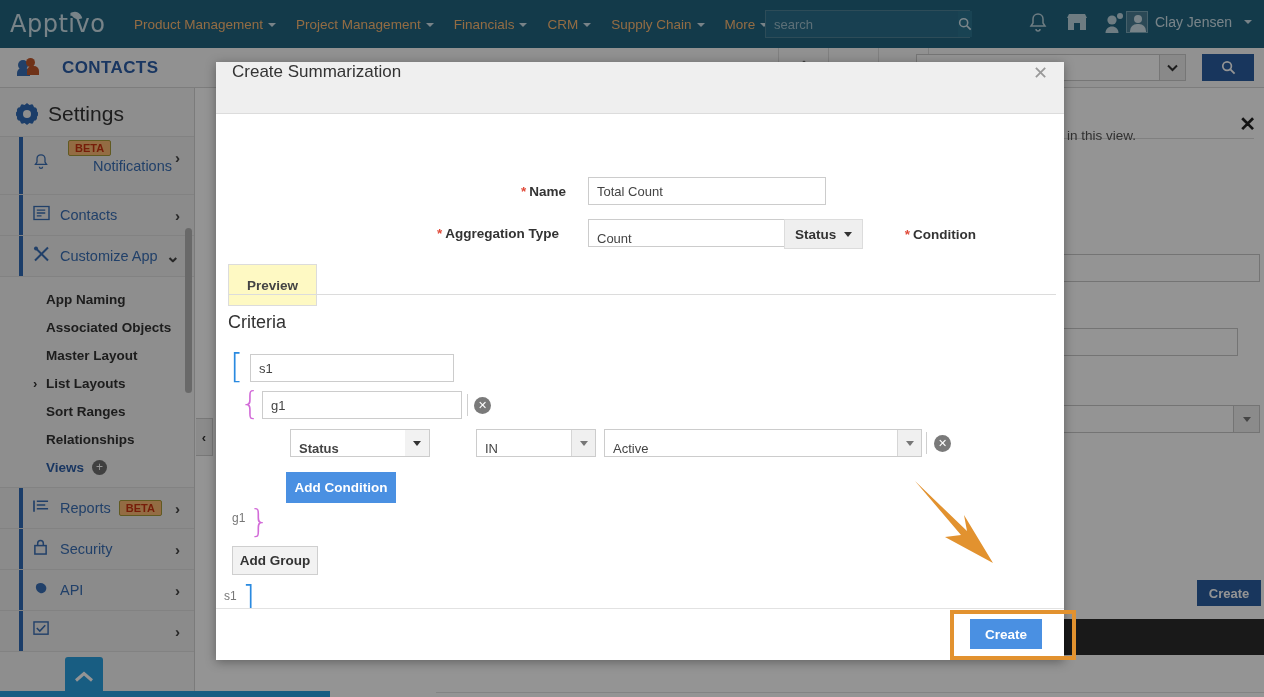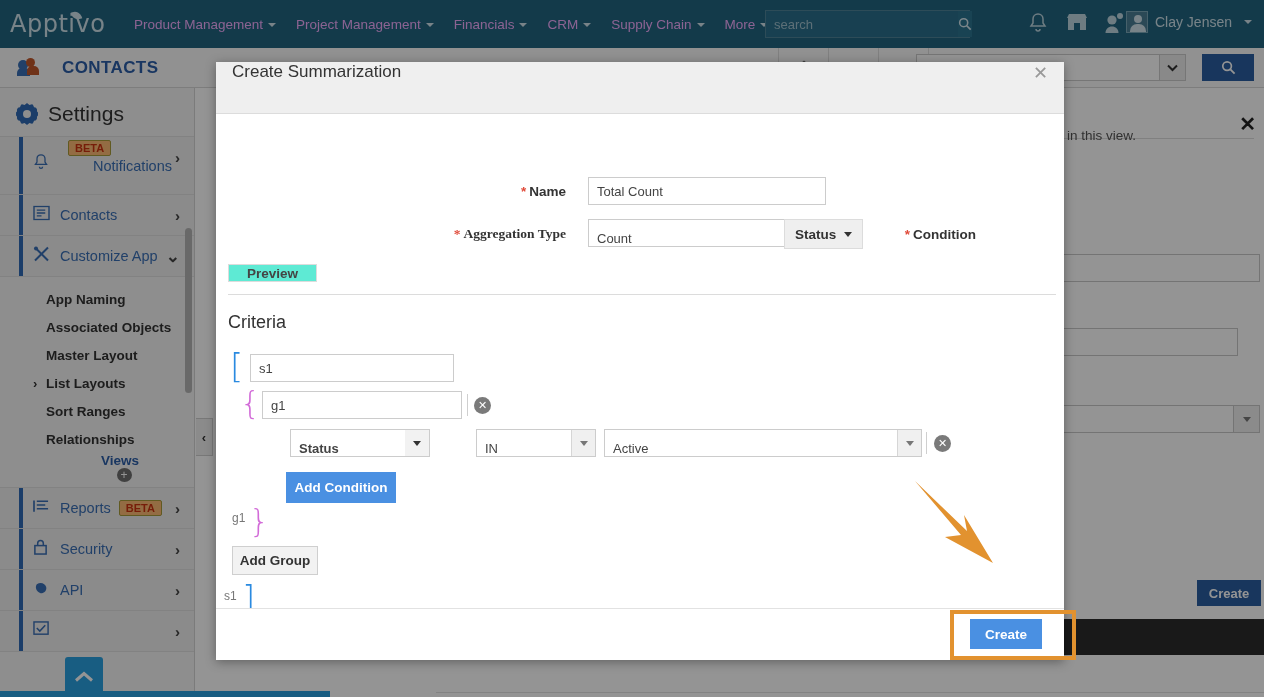--- a/index.html
+++ b/index.html
@@ -23,21 +23,21 @@
     color: #cfe2ea; font-size: 24px; letter-spacing: .5px;
     margin-left: 10px; width: 100px; position: relative;
     font-family: "DejaVu Sans", sans-serif;
   }
   .brand .leaf {
     position: absolute; left: 62px; top: 1px; width: 9px; height: 9px;
     background: #cfe2ea; border-radius: 0 80% 0 80%; transform: rotate(-20deg);
   }
   .navitems { display: flex; align-items: center; gap: 0px; margin-left: 14px; }
   .navitem {
-    color: #f0abfc; font-size: 13.5px; padding: 6px 10px; cursor: pointer;
+    color: #fdba74; font-size: 13.5px; padding: 6px 10px; cursor: pointer;
     white-space: nowrap;
   }
   .caret-d {
     display: inline-block; width: 0; height: 0; margin-left: 5px;
     border-left: 4px solid transparent; border-right: 4px solid transparent;
     border-top: 4px solid #cfe2ea; vertical-align: middle;
   }
   .topsearch {
     position: absolute; left: 765px; top: 10px; width: 205px; height: 28px;
     display: flex; border: 1px solid #4f8498;
@@ -155,21 +155,21 @@
   }
   .notif-row .nlabel {
     position: absolute; left: 63px; top: 21px; font-size: 14.5px; color: #3a6fb5;
   }
   .notif-row .beta-badge { position: absolute; left: 68px; top: 3px; }
 
   .subitem {
     height: 28px; display: flex; align-items: center; padding-left: 46px;
     font-size: 13.5px; font-weight: bold; color: #333; cursor: pointer;
   }
-  .subitem.blue { color: #2b5ea8; flex-direction: column; }
+  .subitem.blue { color: #2b5ea8; }
   .subitem .arr {
     position: absolute; left: 33px; font-weight: bold; font-size: 13px; color: #333;
   }
   .plus-circle {
     display: inline-block; width: 15px; height: 15px; border-radius: 50%;
     background: #6f6f6f; color: #fff; font-size: 12px; line-height: 14px;
     text-align: center; margin-left: 8px; font-weight: normal;
   }
   .sb-scroll {
     position: absolute; right: 2px; top: 140px; width: 7px; height: 165px;
@@ -276,23 +276,23 @@
   .tri-d-dark { border-top-color: #333; }
   .attr-btn {
     position: absolute; background: #efefef; border: 1px solid #dcdcdc;
     height: 30px; display: flex; align-items: center; gap: 8px;
     padding: 0 10px; cursor: pointer;
   }
   .attr-btn .t { font-size: 13.5px; color: #333; font-weight: bold; }
 
   .tabs { position: absolute; left: 228px; top: 212px; display: flex; }
   .tab {
-    height: 18px; padding: 0 18px; display: flex; align-items: center;
+    height: 42px; padding: 0 18px; display: flex; align-items: center;
     font-size: 13.5px; font-weight: bold; color: #444; cursor: pointer;
-    border: 1px solid #dcdcdc; background: #5eead4; margin-right: -1px;
+    border: 1px solid #dcdcdc; background: #fef9c3; margin-right: -1px;
   }
   .tab.active {
     background: #ffffff; border-bottom-color: #ffffff; border-top: 3px solid #1e9bf0;
     height: 31px; color: #333;
   }
   .tab-underline {
     position: absolute; left: 228px; top: 242px; width: 828px; height: 1px;
     background: #dcdcdc;
   }
 
@@ -612,21 +612,21 @@
       <div class="modal-x">✕</div>
     </div>
 
     <div class="modal-body">
 
       <div class="fld-label" style="left:200px; top:70px; width:150px;">
         <span class="req">*</span><span>Name</span>
       </div>
       <input class="txtinput" style="left: 372px; top: 63px; width: 238px;" value="Total Count">
 
-      <div class="fld-label" style="left:170px; top:112px; width:180px;font-family:Liberation Serif, serif;">
+      <div class="fld-label" style="left:163px; top:112px; width:180px;">
         <span class="req">*</span><span>Aggregation Type</span>
       </div>
       <div class="selbox" style="left:372px; top:105px; width:238px;">
         <span class="val">Count</span>
         <span class="arrow">
             <i class="tri-d"></i>
           </span>
       </div>
 
       <div class="fld-label" style="left:590px; top:113px; width:170px;">

